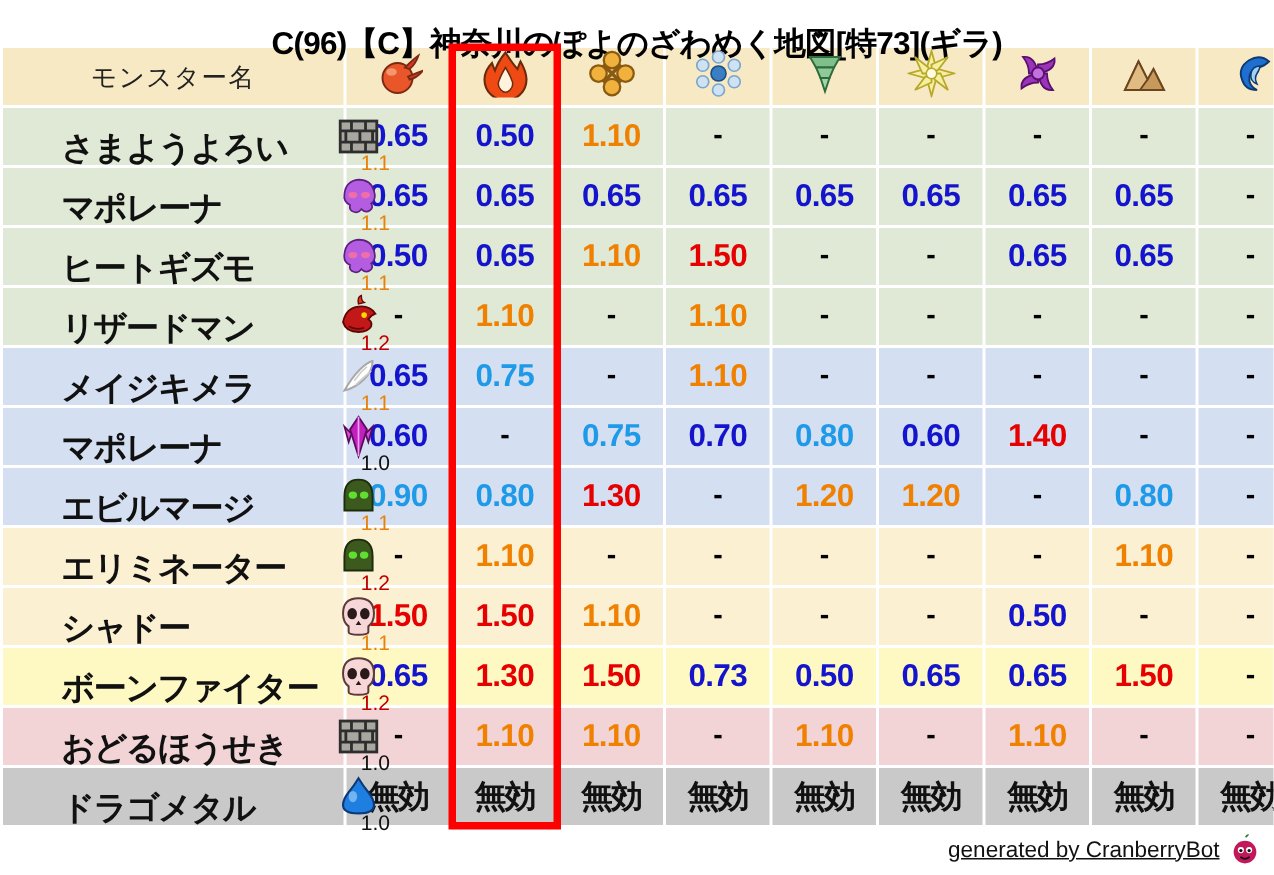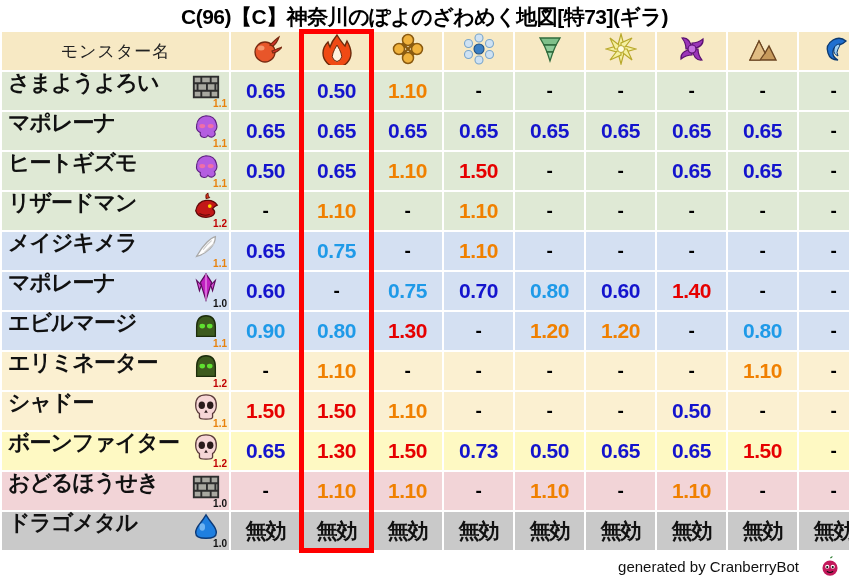--- a/index.html
+++ b/index.html
@@ -11,21 +11,21 @@
   }
   #page { position: relative; width: 849px; height: 583px; background:#fff; }
 
   
   .title {
     text-align: center;
     font-size: 21px;
     font-weight: bold;
     color: #000;
     letter-spacing: -0.5px;
-    padding-top: 3px;
+    padding-top: 16px;
     height: 30px;
     line-height: 27px;
     white-space: nowrap;
   }
 
   
   table.grid {
     border-collapse: separate;
     border-spacing: 2px 2px;
     width: 849px;
@@ -57,34 +57,34 @@
 
   
   .name-cell {
     height: 38px;
     vertical-align: middle;
     position: relative;
     padding-left: 6px !important;
     padding-right: 4px !important;
   }
   .name-inner {
-    display: flex; align-items: flex-start; justify-content: space-between;
-    height: 38px; width: 100%;
+    display: flex; align-items: flex-end; justify-content: space-between;
+    height: 38px; width: 100%; margin-left: 33px;
   }
   .mon-name {
     font-size: 22px; font-weight: bold; color: #111;
     letter-spacing: -1px; white-space: nowrap;
     line-height: 22px;
   }
   .mon-ico-wrap {
     position: relative; width: 34px; height: 34px; flex: 0 0 34px;
   }
   .mon-ver {
     position: absolute; right: -2px; bottom: -3px;
-    font-size: 10px; font-weight: bold; line-height: 10px;
+    font-size: 14px; font-weight: normal; line-height: 10px;
   }
 
   
   .val-cell {
     height: 38px;
     text-align: center;
     vertical-align: middle;
     font-size: 21px;
     font-weight: bold;
     letter-spacing: -0.5px;
@@ -107,22 +107,22 @@
     width: 64px; height: 510px;
     border: 5px solid #ff0000;
     pointer-events: none;
     z-index: 20;
   }
 
   
   .footer {
     position: absolute;
     right: 8px; bottom: 6px;
-    display: flex; align-items: center; gap: 20px;
-    font-size: 15px; color: #111;
+    display: flex; align-items: center; gap: 6px;
+    font-size: 15px; color: #111; text-decoration: underline;
   }
 </style>
 </head>
 <body>
 
 <div id="page">
 
   <div class="title">C(96)【C】神奈川のぽよのざわめく地図[特73](ギラ)</div>
 
   <table class="grid">

